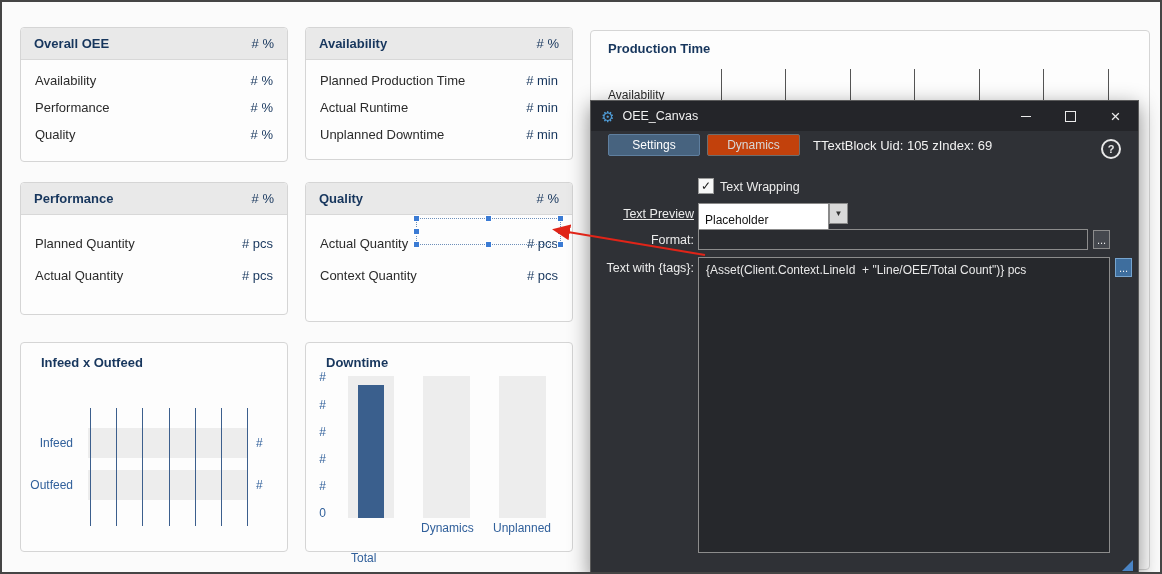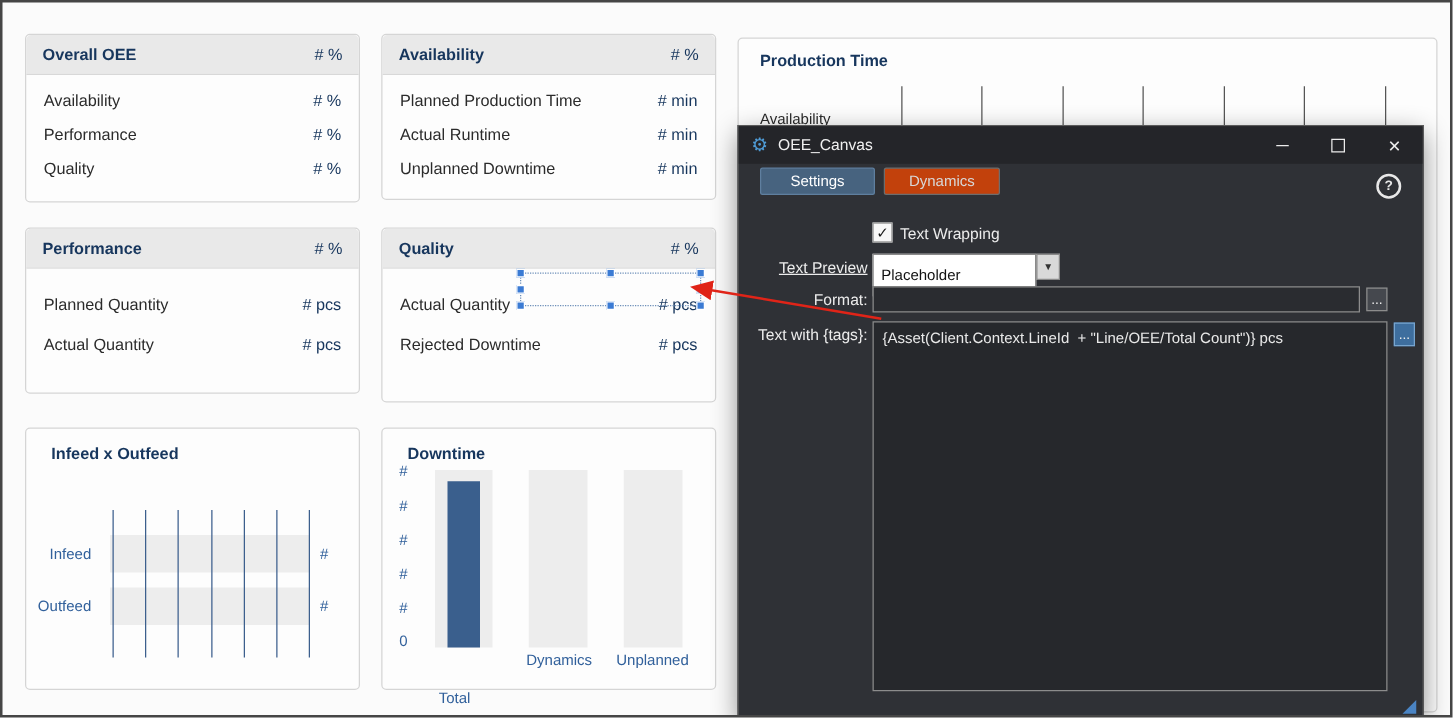--- a/index.html
+++ b/index.html
@@ -151,21 +151,21 @@
     <div class="metric-header">
       <span class="metric-title">Quality</span>
       <span class="metric-hval"># %</span>
     </div>
     <div class="metric-body">
       <div class="metric-row">
         <span class="lbl">Actual Quantity</span>
         <span class="val"># pcs</span>
       </div>
       <div class="metric-row">
-        <span class="lbl">Rejected Downtime</span>
+        <span class="lbl">Context Quantity</span>
         <span class="val"># pcs</span>
       </div>
     </div>
   </div>
 
   <div class="selection">
     <div class="handle" style="left:-4px;top:-4px;"></div>
     <div class="handle" style="left:68px;top:-4px;"></div>
     <div class="handle" style="right:-4px;top:-4px;"></div>
     <div class="handle" style="left:-4px;top:9px;"></div>
@@ -225,20 +225,21 @@
             <div class="max-glyph"></div>
           </div>
         <div class="win-btn">
             <span class="close-glyph">×</span>
           </div>
       </div>
     </div>
 
     <div class="tab tab-settings">Settings</div>
     <div class="tab tab-dynamics">Dynamics</div>
+    <span class="info-text">TTextBlock Uid: 105 zIndex: 69</span>
     <div class="help">?</div>
 
     <div class="chk">
         <span>✓</span>
       </div>
     <span class="chk-lbl">Text Wrapping</span>
 
     <span class="fld-lbl" style="top:106px;text-decoration:underline;">Text Preview</span>
     <div class="combo">Placeholder</div>
     <div class="combo-btn">

